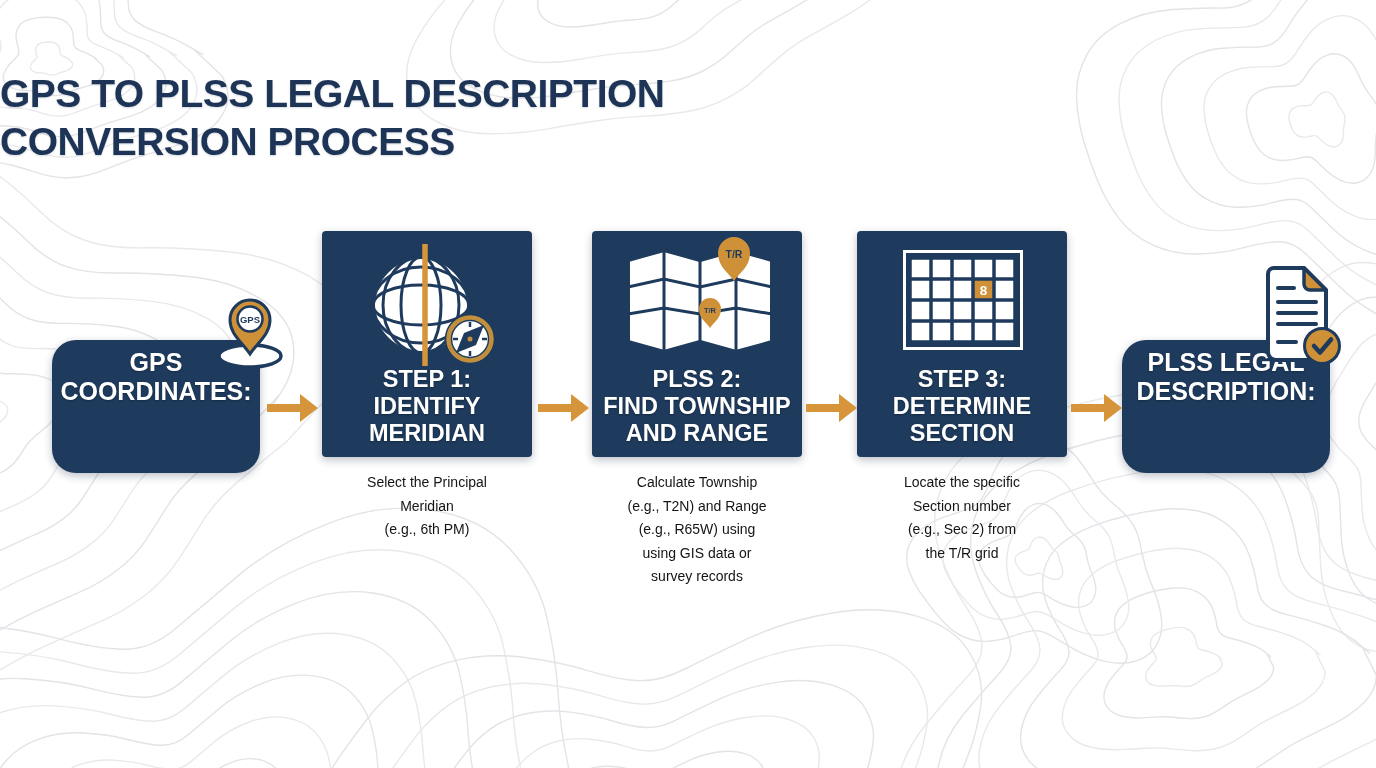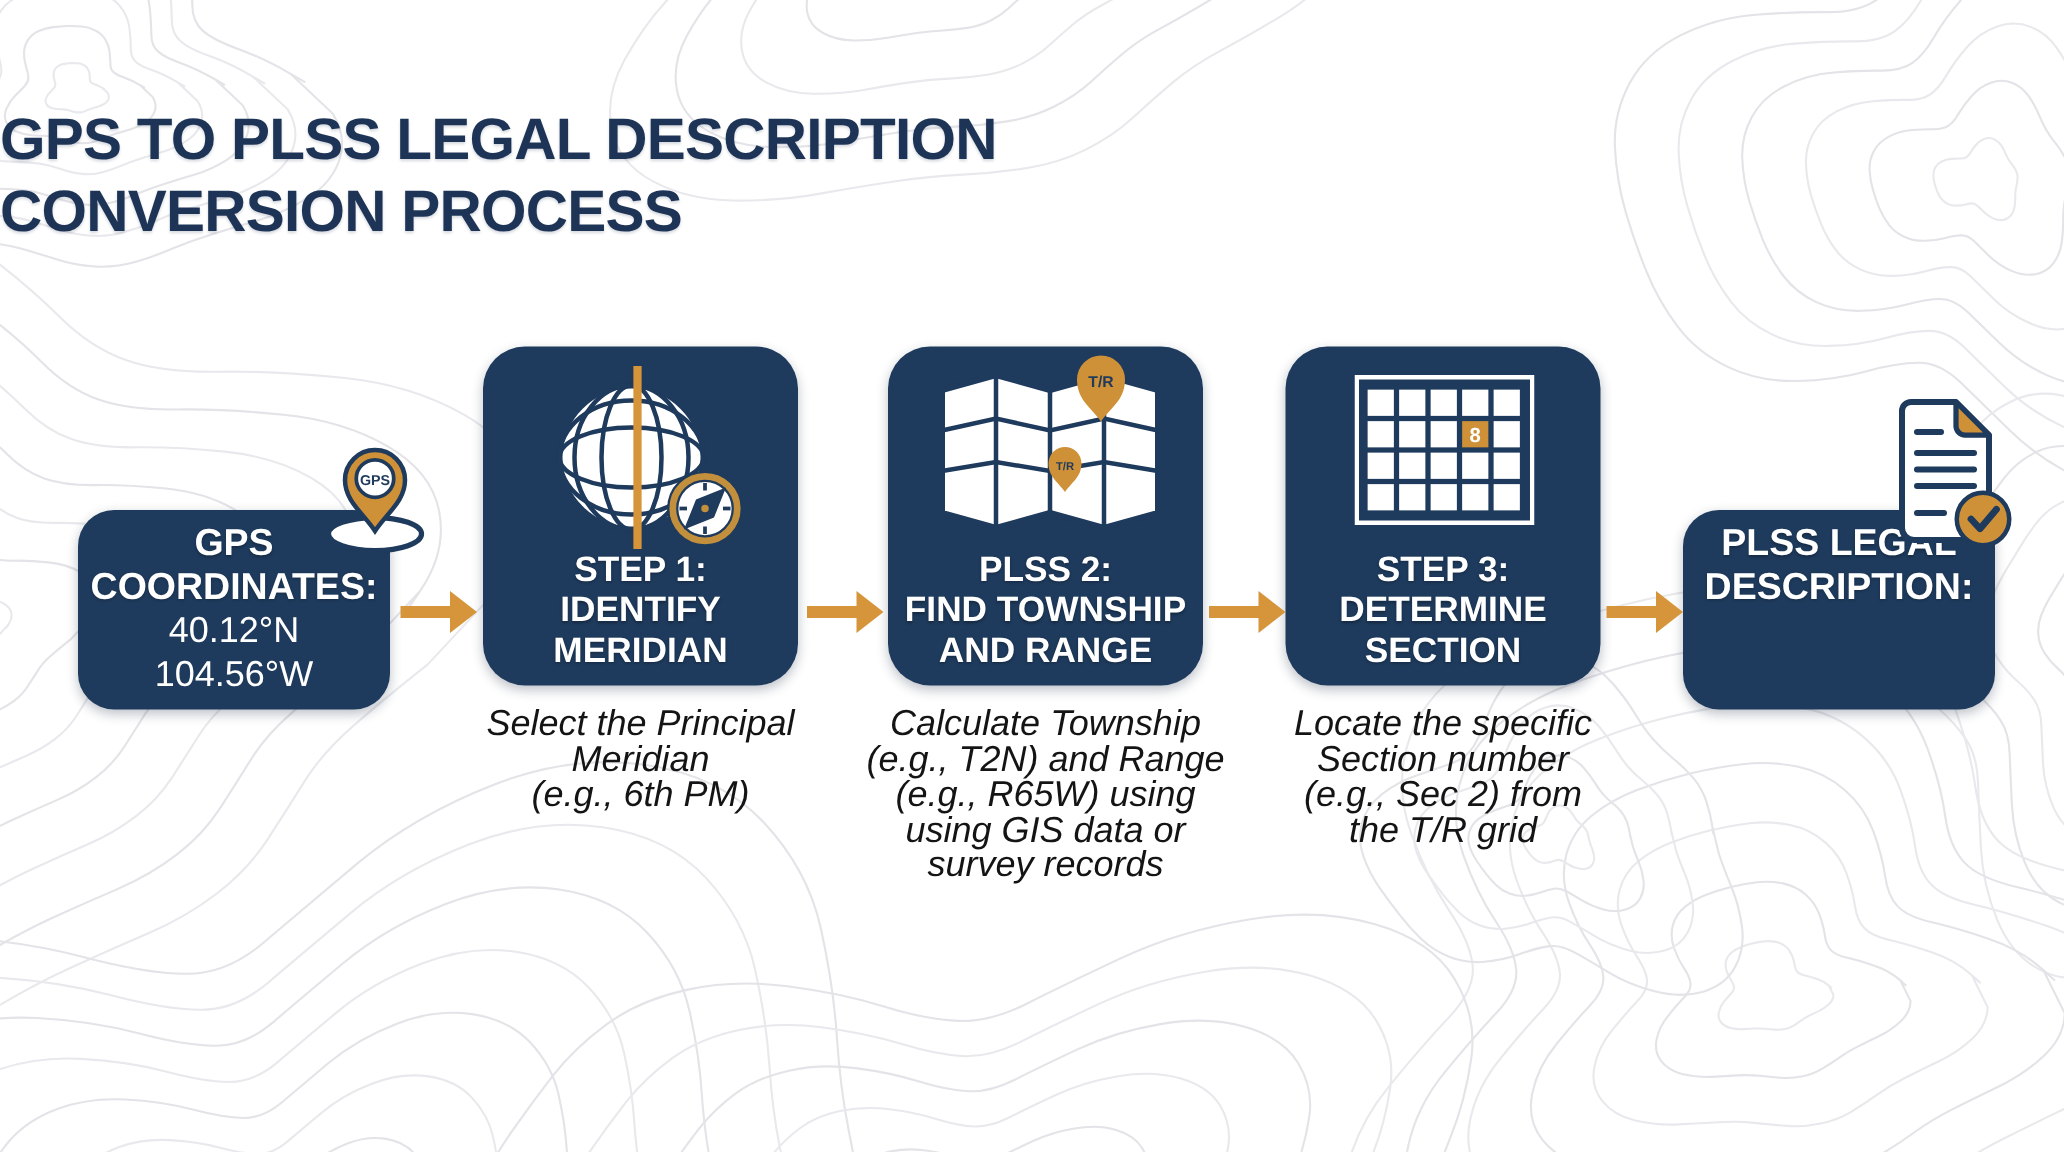--- a/index.html
+++ b/index.html
@@ -16,38 +16,38 @@
   }
   .navybox{
     position:absolute;background:#1e3a5c;color:#ffffff;text-align:center;z-index:1;
     box-shadow:0 3px 8px rgba(15,30,55,0.28);
   }
   .termbox{width:208px;height:133px;top:340px;border-radius:24px;}
   #startbox{left:52px;}
   #endbox{left:1122px;}
   .box-heading{font-weight:bold;font-size:25px;line-height:29px;white-space:pre-line;padding-top:8px;text-shadow:0 1px 2px rgba(0,0,0,0.25);}
   .box-value{font-size:24px;line-height:29px;white-space:pre-line;}
-  .stepbox{width:210px;height:226px;top:231px;border-radius:28px;}
+  .stepbox{width:210px;height:226px;top:231px;border-radius:4px;}
   #step1{left:322px;} #step2{left:592px;} #step3{left:857px;}
   .step-label{
     position:absolute;bottom:10px;left:0;width:100%;
     font-weight:bold;font-size:23.5px;line-height:27px;white-space:pre-line;
     text-shadow:0 1px 2px rgba(0,0,0,0.3);
   }
   .icon{position:absolute;z-index:3;}
   #gps-pin{left:214px;top:292px;}
   #globe-icon{left:340px;top:242px;}
   #map-icon{left:618px;top:230px;}
   #grid-icon{left:903px;top:250px;}
   #doc-icon{left:1256px;top:262px;}
   .arrow{position:absolute;top:391px;z-index:2;}
   #arrow1{left:265px;} #arrow2{left:536px;} #arrow3{left:804px;} #arrow4{left:1069px;}
   .caption{
     position:absolute;top:471px;width:240px;z-index:2;text-align:center;
-    font-size:24px;line-height:23.5px;color:#141414;white-space:pre-line;font-style:italic;
+    font-size:14px;line-height:23.5px;color:#141414;white-space:pre-line;
   }
   #caption1{left:307px;} #caption2{left:577px;} #caption3{left:842px;}
 </style>
 </head>
 <body>
 
 <svg id="contours" width="1376" height="768">
     <path d="M71.8,62.0 Q73.0,64.0 72.4,65.9 Q71.7,67.8 69.8,69.1 Q67.8,70.3 65.6,71.0 Q63.4,71.7 61.6,72.2 Q59.8,72.8 58.3,73.4 Q56.7,74.1 55.1,74.6 Q53.4,75.0 51.7,74.9 Q50.0,74.9 48.4,74.3 Q46.8,73.8 45.3,73.4 Q43.8,73.0 42.0,72.9 Q40.1,72.8 37.8,72.7 Q35.6,72.6 33.5,71.7 Q31.5,70.8 30.7,69.0 Q29.9,67.2 30.8,65.2 Q31.6,63.2 33.2,61.6 Q34.8,60.0 35.9,58.9 Q37.0,57.7 36.9,56.5 Q36.8,55.3 36.3,53.5 Q35.7,51.7 35.7,49.6 Q35.7,47.6 36.8,45.9 Q37.9,44.3 39.8,43.5 Q41.7,42.6 43.8,42.4 Q45.9,42.1 48.0,42.0 Q50.0,42.0 52.0,42.2 Q54.0,42.4 55.8,43.3 Q57.5,44.2 58.5,45.9 Q59.6,47.5 59.7,49.5 Q59.9,51.4 59.9,52.8 Q59.9,54.2 60.8,55.0 Q61.7,55.8 63.8,56.5 Q65.9,57.3 68.2,58.6 Q70.6,60.0 68.2,58.6 Z" fill="none" stroke="#e9e9ed" stroke-width="1.4"></path>
     <path d="M101.8,64.7 Q104.7,69.5 103.2,74.0 Q101.6,78.6 97.0,81.6 Q92.3,84.6 87.1,86.1 Q81.8,87.7 77.6,89.0 Q73.3,90.3 69.6,91.9 Q65.9,93.5 62.1,94.6 Q58.2,95.7 54.1,95.5 Q50.0,95.3 46.2,94.1 Q42.5,92.8 38.9,91.8 Q35.3,90.8 30.9,90.7 Q26.6,90.5 21.1,90.2 Q15.7,89.8 10.9,87.7 Q6.0,85.6 4.2,81.4 Q2.3,77.2 4.3,72.4 Q6.3,67.6 10.1,63.8 Q13.9,60.0 16.5,57.3 Q19.0,54.6 18.9,51.7 Q18.8,48.7 17.4,44.5 Q16.0,40.3 16.0,35.4 Q16.1,30.5 18.7,26.6 Q21.3,22.7 25.8,20.7 Q30.3,18.7 35.3,18.1 Q40.3,17.5 45.1,17.3 Q50.0,17.2 54.8,17.7 Q59.6,18.2 63.7,20.4 Q67.9,22.5 70.3,26.5 Q72.7,30.4 73.1,35.0 Q73.5,39.5 73.6,42.9 Q73.6,46.3 75.7,48.1 Q77.8,50.0 82.8,51.7 Q87.7,53.5 93.3,56.7 Q98.9,60.0 93.3,56.7 Z" fill="none" stroke="#e3e3e8" stroke-width="1.4"></path>
     <path d="M131.8,67.5 Q136.4,74.9 133.9,82.2 Q131.5,89.4 124.1,94.1 Q116.7,98.8 108.5,101.2 Q100.3,103.7 93.5,105.8 Q86.8,107.9 81.0,110.4 Q75.2,112.9 69.0,114.6 Q62.9,116.4 56.5,116.1 Q50.0,115.7 44.1,113.8 Q38.1,111.8 32.5,110.3 Q26.8,108.7 19.9,108.4 Q13.0,108.2 4.4,107.6 Q-4.1,107.1 -11.8,103.7 Q-19.4,100.3 -22.4,93.7 Q-25.3,87.1 -22.2,79.5 Q-19.1,71.9 -13.0,66.0 Q-7.0,60.0 -2.9,55.8 Q1.1,51.5 0.9,46.9 Q0.7,42.2 -1.5,35.5 Q-3.6,28.8 -3.6,21.1 Q-3.6,13.4 0.6,7.2 Q4.7,1.1 11.8,-2.1 Q18.9,-5.2 26.8,-6.2 Q34.6,-7.2 42.3,-7.4 Q50.0,-7.6 57.5,-6.7 Q65.1,-5.9 71.7,-2.6 Q78.2,0.8 82.1,7.0 Q85.9,13.3 86.5,20.5 Q87.2,27.7 87.2,33.0 Q87.3,38.3 90.6,41.3 Q93.9,44.2 101.7,46.9 Q109.5,49.7 118.4,54.9 Q127.3,60.0 118.4,54.9 Z" fill="none" stroke="#e9e9ed" stroke-width="1.4"></path>
@@ -103,22 +103,20 @@
     <path d="M1117.3,566.9 Q1119.6,573.9 1123.3,582.7 Q1127.0,591.5 1128.4,602.0 Q1129.9,612.6 1125.2,621.5 Q1120.6,630.5 1109.7,633.7 Q1098.8,637.0 1086.0,633.6 Q1073.2,630.2 1063.2,624.1 Q1053.2,618.0 1046.6,614.4 Q1040.0,610.8 1034.0,611.7 Q1028.0,612.7 1020.2,615.5 Q1012.3,618.4 1003.3,619.2 Q994.2,619.9 986.4,616.9 Q978.5,613.8 972.7,608.3 Q967.0,602.7 962.0,596.4 Q957.1,590.1 952.2,583.1 Q947.3,576.1 944.4,568.1 Q941.6,560.0 943.8,551.8 Q946.0,543.6 953.7,537.6 Q961.4,531.5 970.9,528.4 Q980.5,525.2 987.5,522.7 Q994.4,520.1 997.8,514.7 Q1001.2,509.3 1004.4,500.4 Q1007.6,491.6 1014.1,483.1 Q1020.6,474.7 1030.3,471.6 Q1040.0,468.5 1049.5,472.4 Q1059.0,476.2 1065.7,484.0 Q1072.3,491.7 1076.7,499.0 Q1081.1,506.2 1085.5,511.3 Q1089.9,516.3 1095.2,520.5 Q1100.4,524.7 1104.7,529.8 Q1109.1,535.0 1111.1,541.1 Q1113.1,547.3 1114.1,553.6 Q1115.0,560.0 1114.1,553.6 Z" fill="none" stroke="#e9e9ed" stroke-width="1.4"></path>
     <path d="M1146.0,569.5 Q1149.2,579.0 1154.2,591.1 Q1159.3,603.2 1161.3,617.7 Q1163.3,632.1 1156.9,644.4 Q1150.5,656.7 1135.5,661.1 Q1120.6,665.5 1103.1,660.9 Q1085.6,656.3 1071.8,647.9 Q1058.1,639.5 1049.0,634.6 Q1040.0,629.6 1031.8,630.9 Q1023.6,632.2 1012.8,636.2 Q1002.1,640.1 989.7,641.2 Q977.2,642.2 966.5,638.0 Q955.7,633.8 947.7,626.2 Q939.8,618.6 933.1,609.9 Q926.3,601.2 919.6,591.7 Q912.9,582.1 909.0,571.1 Q905.0,560.0 908.0,548.8 Q911.0,537.6 921.6,529.2 Q932.2,520.9 945.3,516.6 Q958.4,512.3 967.9,508.8 Q977.5,505.3 982.2,497.8 Q986.9,490.4 991.2,478.3 Q995.6,466.2 1004.5,454.6 Q1013.4,443.0 1026.7,438.8 Q1040.0,434.6 1053.1,439.8 Q1066.1,445.1 1075.2,455.7 Q1084.3,466.3 1090.3,476.3 Q1096.3,486.2 1102.4,493.2 Q1108.5,500.1 1115.6,505.8 Q1122.8,511.6 1128.8,518.6 Q1134.7,525.7 1137.5,534.1 Q1140.3,542.5 1141.6,551.3 Q1142.9,560.0 1141.6,551.3 Z" fill="none" stroke="#e3e3e8" stroke-width="1.4"></path>
   </svg>
 
 <div class="title">GPS TO PLSS LEGAL DESCRIPTION
 CONVERSION PROCESS</div>
 
 <div class="navybox termbox" id="startbox">
   <div class="box-heading">GPS
 COORDINATES:</div>
-  <div class="box-value">40.12°N
-104.56°W</div>
 </div>
 <svg class="icon" id="gps-pin" width="72" height="80" viewBox="0 0 72 80">
   <ellipse cx="36" cy="64" rx="31" ry="11" fill="#ffffff" stroke="#1e3a5c" stroke-width="3.5"></ellipse>
   <path d="M36,62 C28,50 16,42 16,28 A20,20 0 1 1 56,28 C56,42 44,50 36,62 Z" fill="#cf9138" stroke="#1e3a5c" stroke-width="3"></path>
   <circle cx="36" cy="27" r="12.5" fill="#ffffff" stroke="#1e3a5c" stroke-width="2.5"></circle>
   <text x="36" y="31" text-anchor="middle" font-family="Liberation Sans, sans-serif" font-size="9.5" font-weight="bold" fill="#1e3a5c">GPS</text>
 </svg>
 <svg class="arrow" id="arrow1" width="54" height="34" viewBox="0 0 54 34">
   <rect x="2" y="13" width="35" height="8" fill="#d6953b"></rect>
     <polygon points="35,3 53,17 35,31" fill="#d6953b"></polygon>

